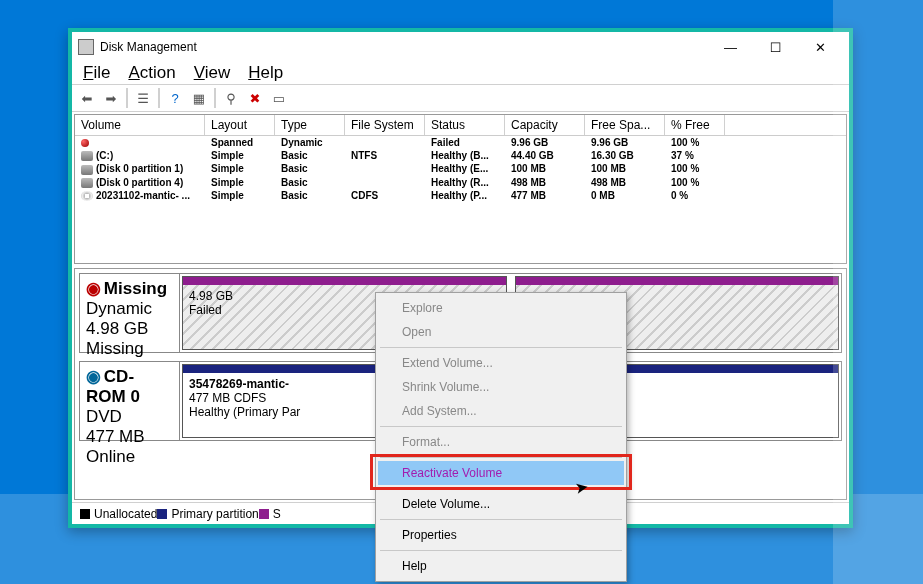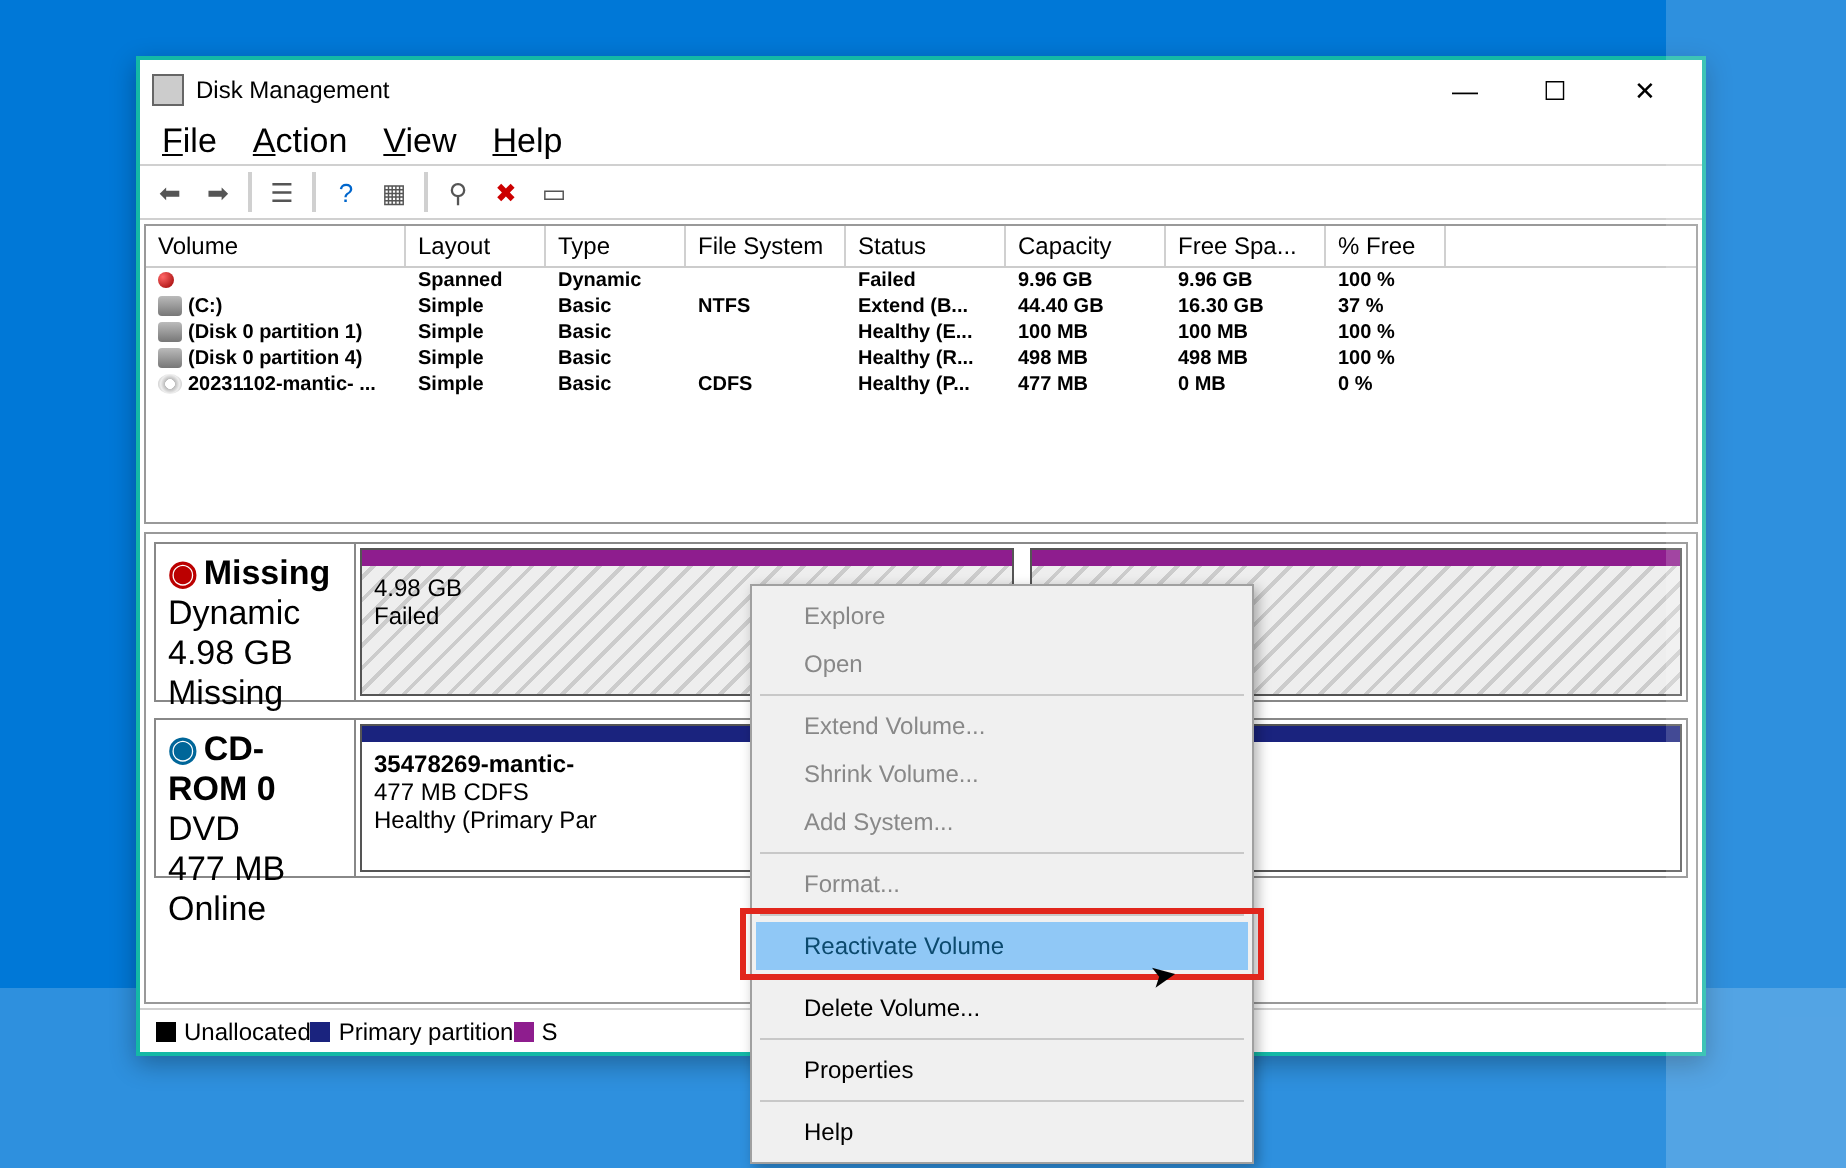--- a/index.html
+++ b/index.html
@@ -12,21 +12,21 @@
     overflow: hidden; position: relative;
     color: #000;
   }
   .bg-rays::before, .bg-rays::after {
     content: ""; position: absolute; background: rgba(255,255,255,0.18);
   }
   .bg-rays::before { bottom: 0; left: 0; width: 923px; height: 90px; }
   .bg-rays::after  { top: 0; right: 0; width: 90px; height: 584px; }
   .win {
     position: absolute; left: 68px; top: 28px; width: 785px; height: 500px;
-    background: #fff; border: 2px solid #14b8a6; box-shadow: 0 4px 12px rgba(0,0,0,.3);
+    background: #fff; border: 4px solid #14b8a6; box-shadow: 0 4px 12px rgba(0,0,0,.3);
     display: flex; flex-direction: column;
   }
   .titlebar { height: 30px; display: flex; align-items: center; padding: 0 6px; }
   .titlebar .icon { width: 16px; height: 16px; margin-right: 6px; background: #ccc; border: 1px solid #666; }
   .title { font-size: 12px; }
   .win-btns { margin-left: auto; display: flex; }
   .win-btn { width: 45px; height: 28px; display: flex; align-items: center; justify-content: center; font-size: 13px; }
   .menubar { height: 22px; display: flex; align-items: center; padding: 0 4px; gap: 4px; }
   .menu { padding: 2px 7px; font-size: 17px; }
   .menu u { text-decoration: underline; }
@@ -56,21 +56,21 @@
   .vol .stripe.blue   { background: #1a237e; }
   .vol .body { flex: 1; padding: 4px 6px; font-size: 12px; }
   .vol.hatched .body { background: repeating-linear-gradient(315deg, #eee 0 6px, #ccc 6px 8px); }
   .legend { height: 22px; border-top: 1px solid #d0d0d0; display: flex; align-items: center; padding: 0 8px; font-size: 12px; }
   .lg { display: flex; align-items: center; gap: 4px; }
   .sw { width: 10px; height: 10px; }
   .sw.black { background: #000; } .sw.blue{background:#1a237e;} .sw.purple{background:#8e1d8e;}
   .ctx { position: absolute; left: 375px; top: 292px; width: 252px; background: #f0f0f0; border: 1px solid #a0a0a0; box-shadow: 2px 2px 6px rgba(0,0,0,.3); padding: 3px 2px; z-index: 20; }
   .ctx .mi { padding: 5px 12px 5px 24px; font-size: 12px; color: #888; }
   .ctx .mi.en { color: #000; }
-  .ctx .mi.hl { background: #90c8f6; color: #0c4a6e; }
+  .ctx .mi.hl { background: #90c8f6; color: #a21caf; }
   .ctx hr { border: none; border-top: 1px solid #c8c8c8; margin: 3px 2px; }
   .highlight-box { position: absolute; left: 370px; top: 454px; width: 262px; height: 36px; border: 3px solid #e1261c; z-index: 30; pointer-events: none; }
   .cursor { position: absolute; left: 575px; top: 478px; z-index: 40; font-size: 16px; color: #000; pointer-events: none; transform: rotate(-10deg); }
 </style>
 </head>
 <body class="bg-rays">
 
 <div class="win">
   <div class="titlebar">
     <span class="icon"></span>
@@ -124,21 +124,21 @@
             <div>Failed</div>
             <div>9.96 GB</div>
             <div>9.96 GB</div>
             <div>100 %</div>
           </div>
           <div>
             <div><span class="vol-icon hdd"></span>(C:)</div>
             <div>Simple</div>
             <div>Basic</div>
             <div>NTFS</div>
-            <div>Extend (B...</div>
+            <div>Healthy (B...</div>
             <div>44.40 GB</div>
             <div>16.30 GB</div>
             <div>37 %</div>
           </div>
           <div>
             <div><span class="vol-icon hdd"></span>(Disk 0 partition 1)</div>
             <div>Simple</div>
             <div>Basic</div>
             <div></div>
             <div>Healthy (E...</div>

